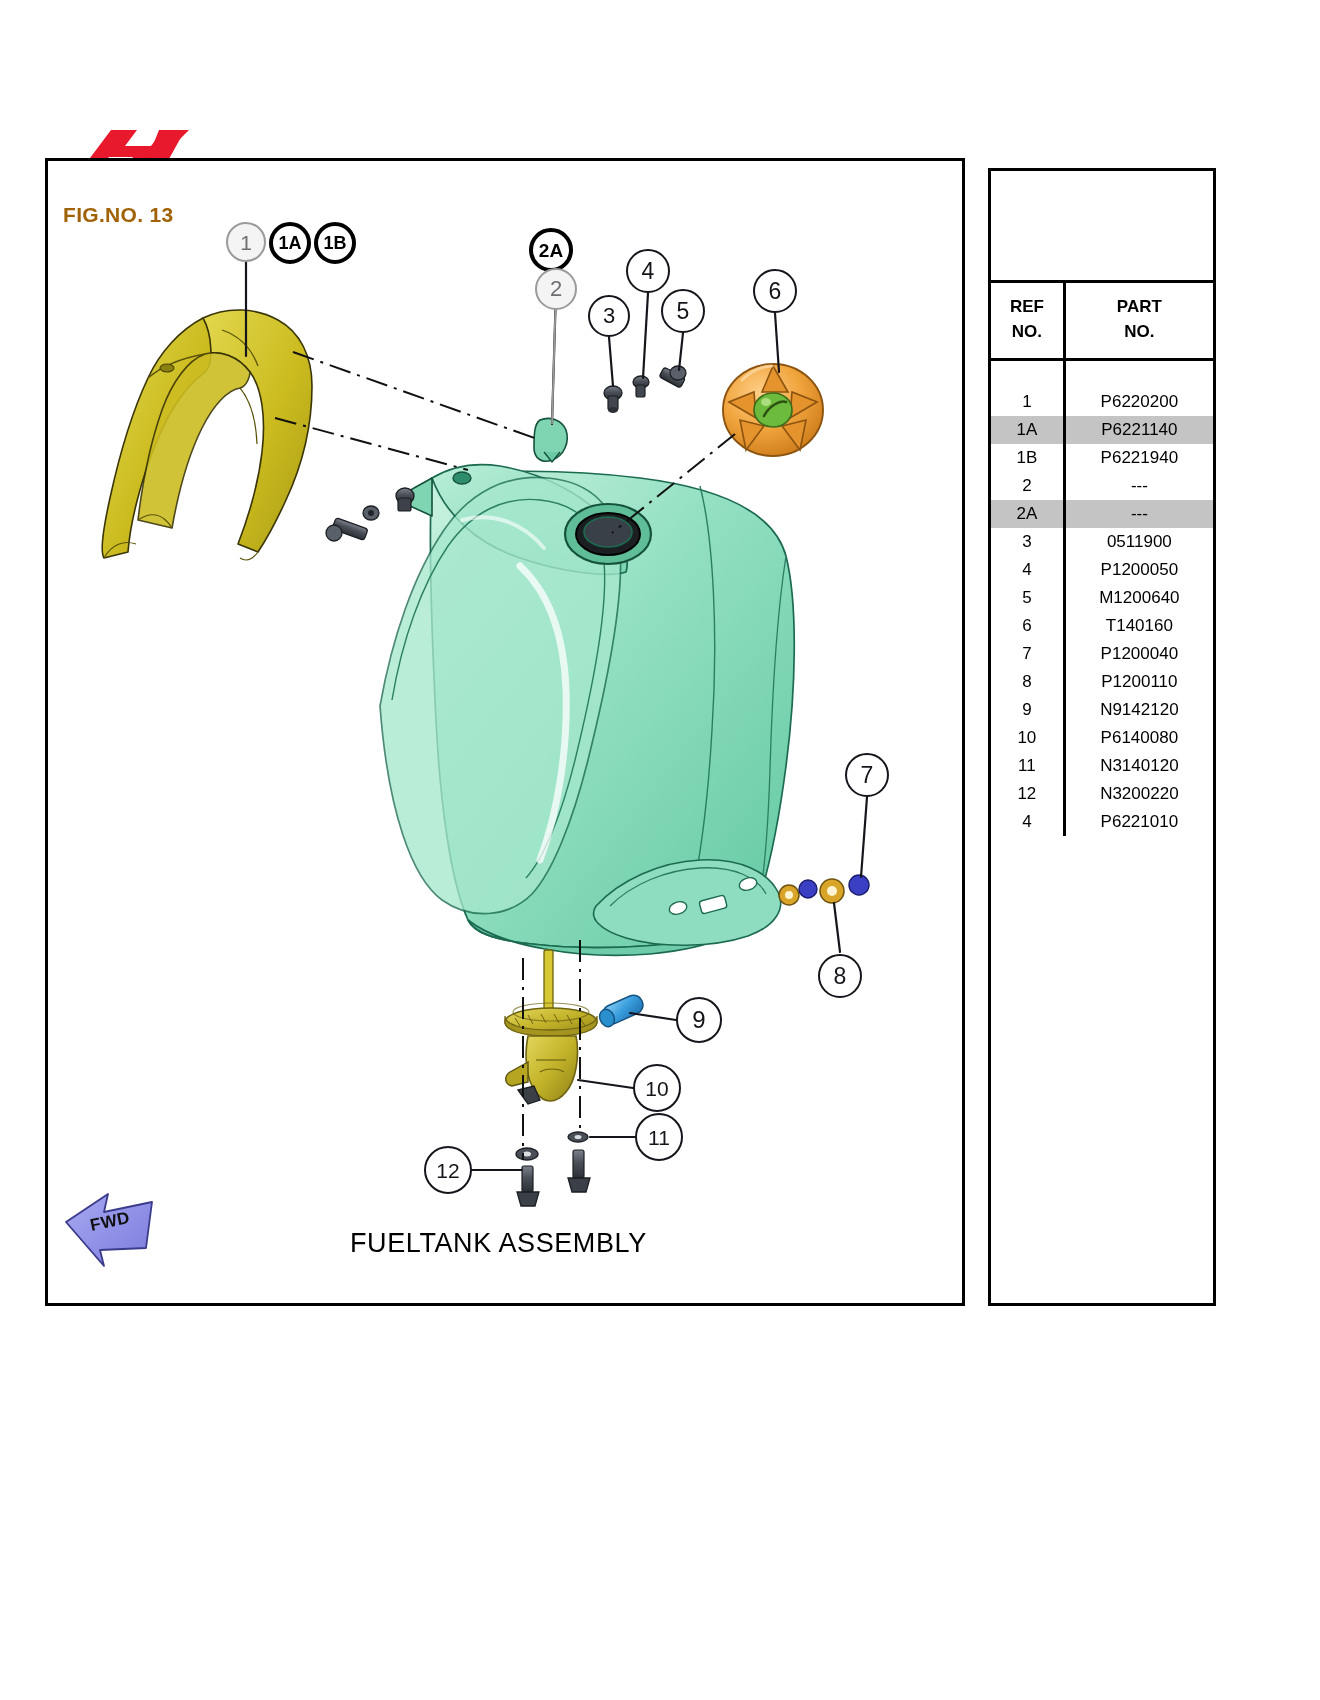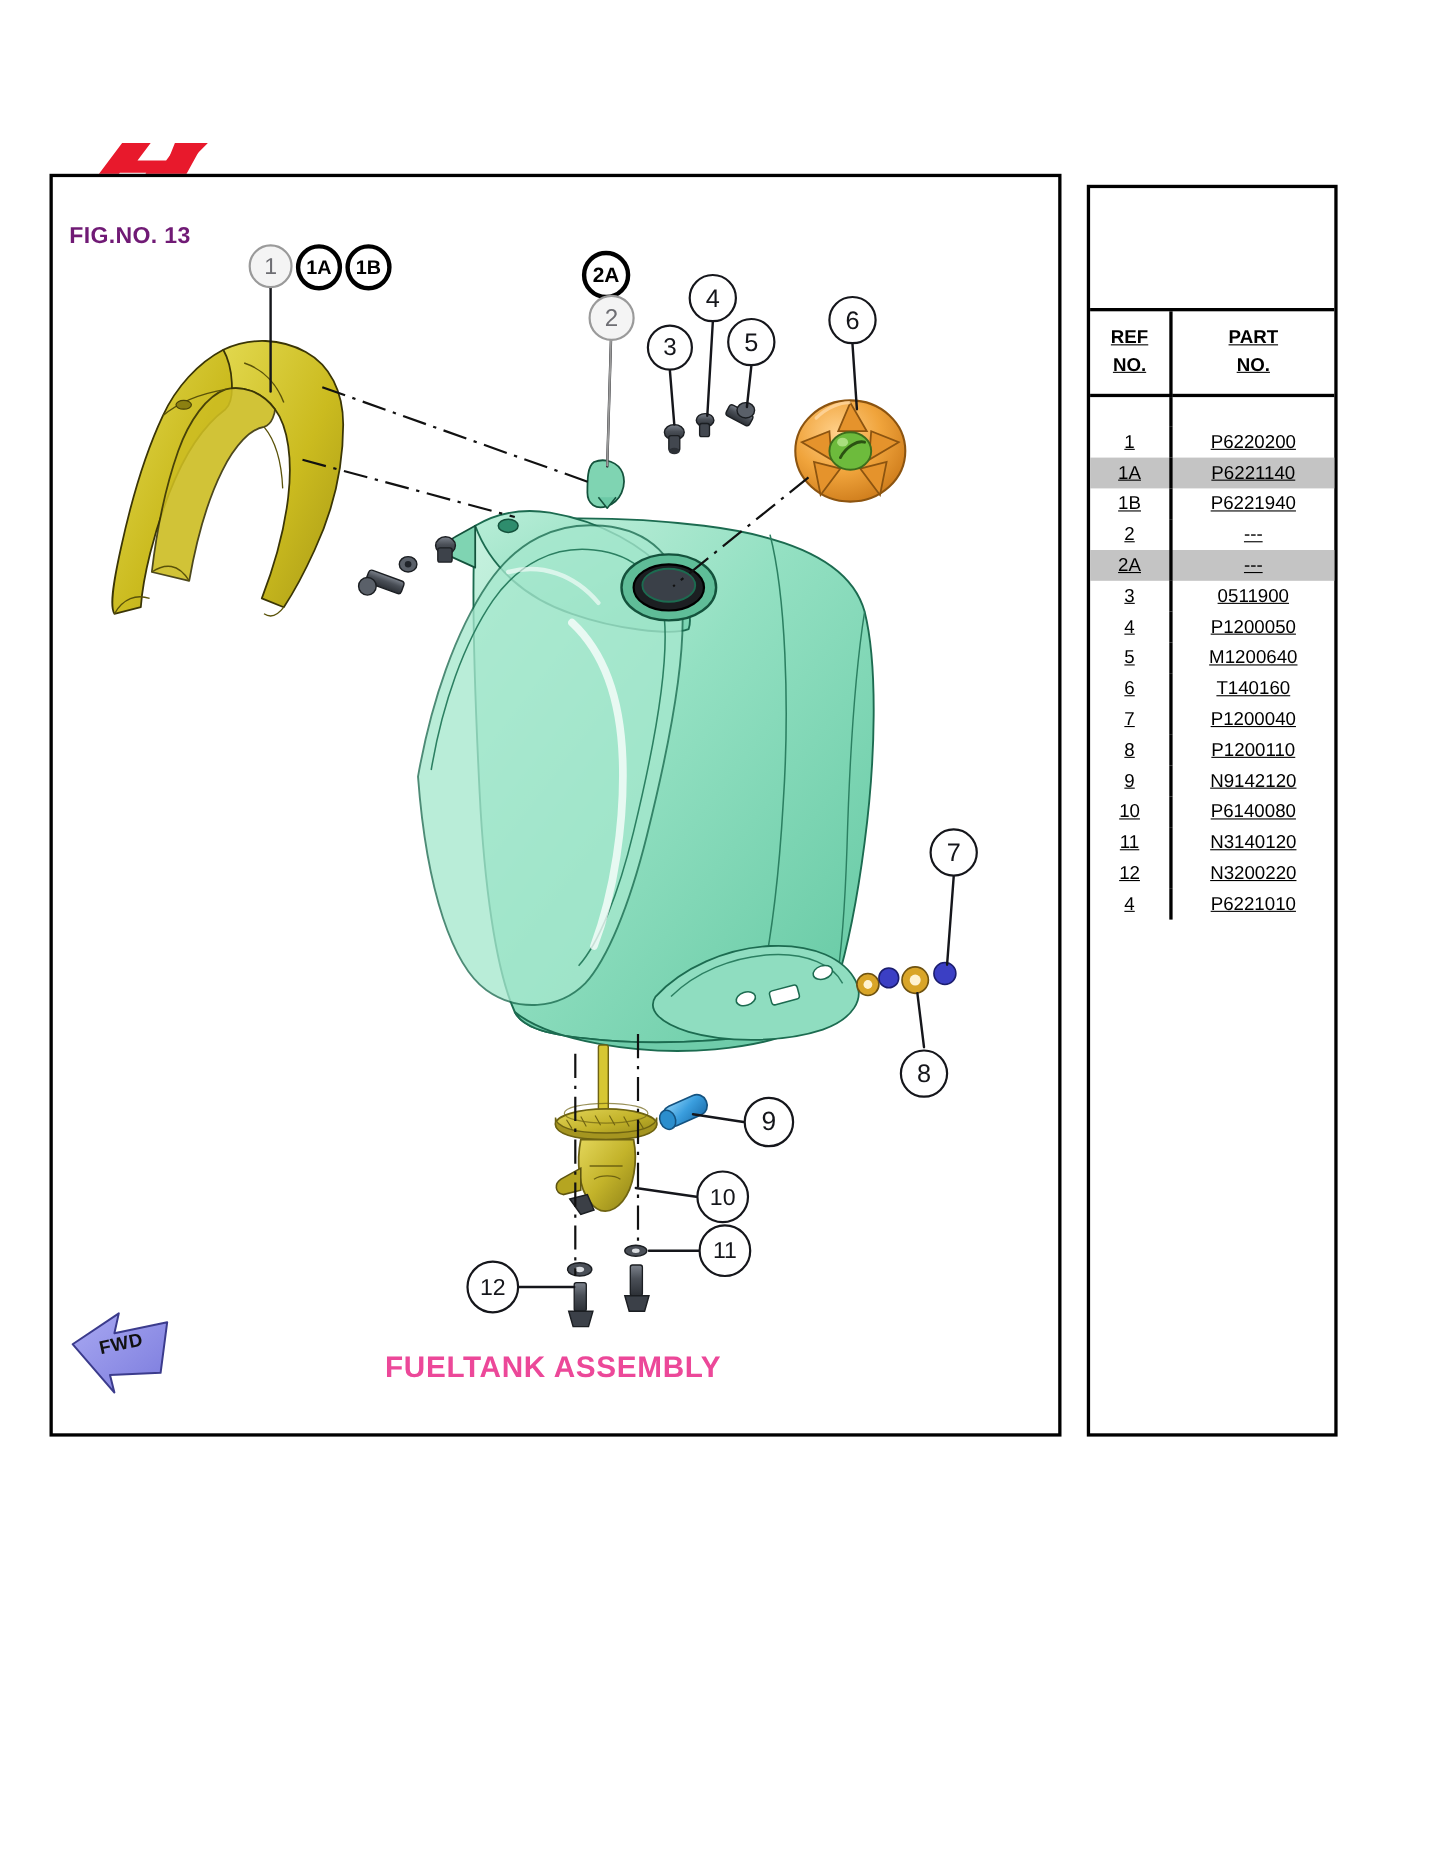--- a/index.html
+++ b/index.html
@@ -29,38 +29,37 @@
   .drawing-frame {
     position: absolute;
     left: 45px; top: 158px;
     width: 920px; height: 1148px;
     border: 3px solid #000;
     background: #fff;
   }
   .fig-no {
     position: absolute;
     left: 63px; top: 203px;
-    font-size: 21px; font-weight: bold; color: #701a75;
+    font-size: 21px; font-weight: bold; color: #a16207;
     letter-spacing: .3px;
   }
   .assembly-title {
     position: absolute;
     left: 350px; top: 1228px;
-    font-size: 27px; font-weight: bold; color: #ec4899;
+    font-size: 27px; font-weight: normal; color: #000000;
     letter-spacing: .6px;
   }
 
   
   .table-frame {
     position: absolute;
     left: 988px; top: 168px;
     width: 228px; height: 1138px;
     border: 3px solid #000;
     background: #fff;
-    text-decoration: underline;
   }
   .pt-header-blank {
     height: 112px;
     border-bottom: 3px solid #000;
   }
   table.parts {
     width: 100%;
     border-collapse: collapse;
     table-layout: fixed;
   }

